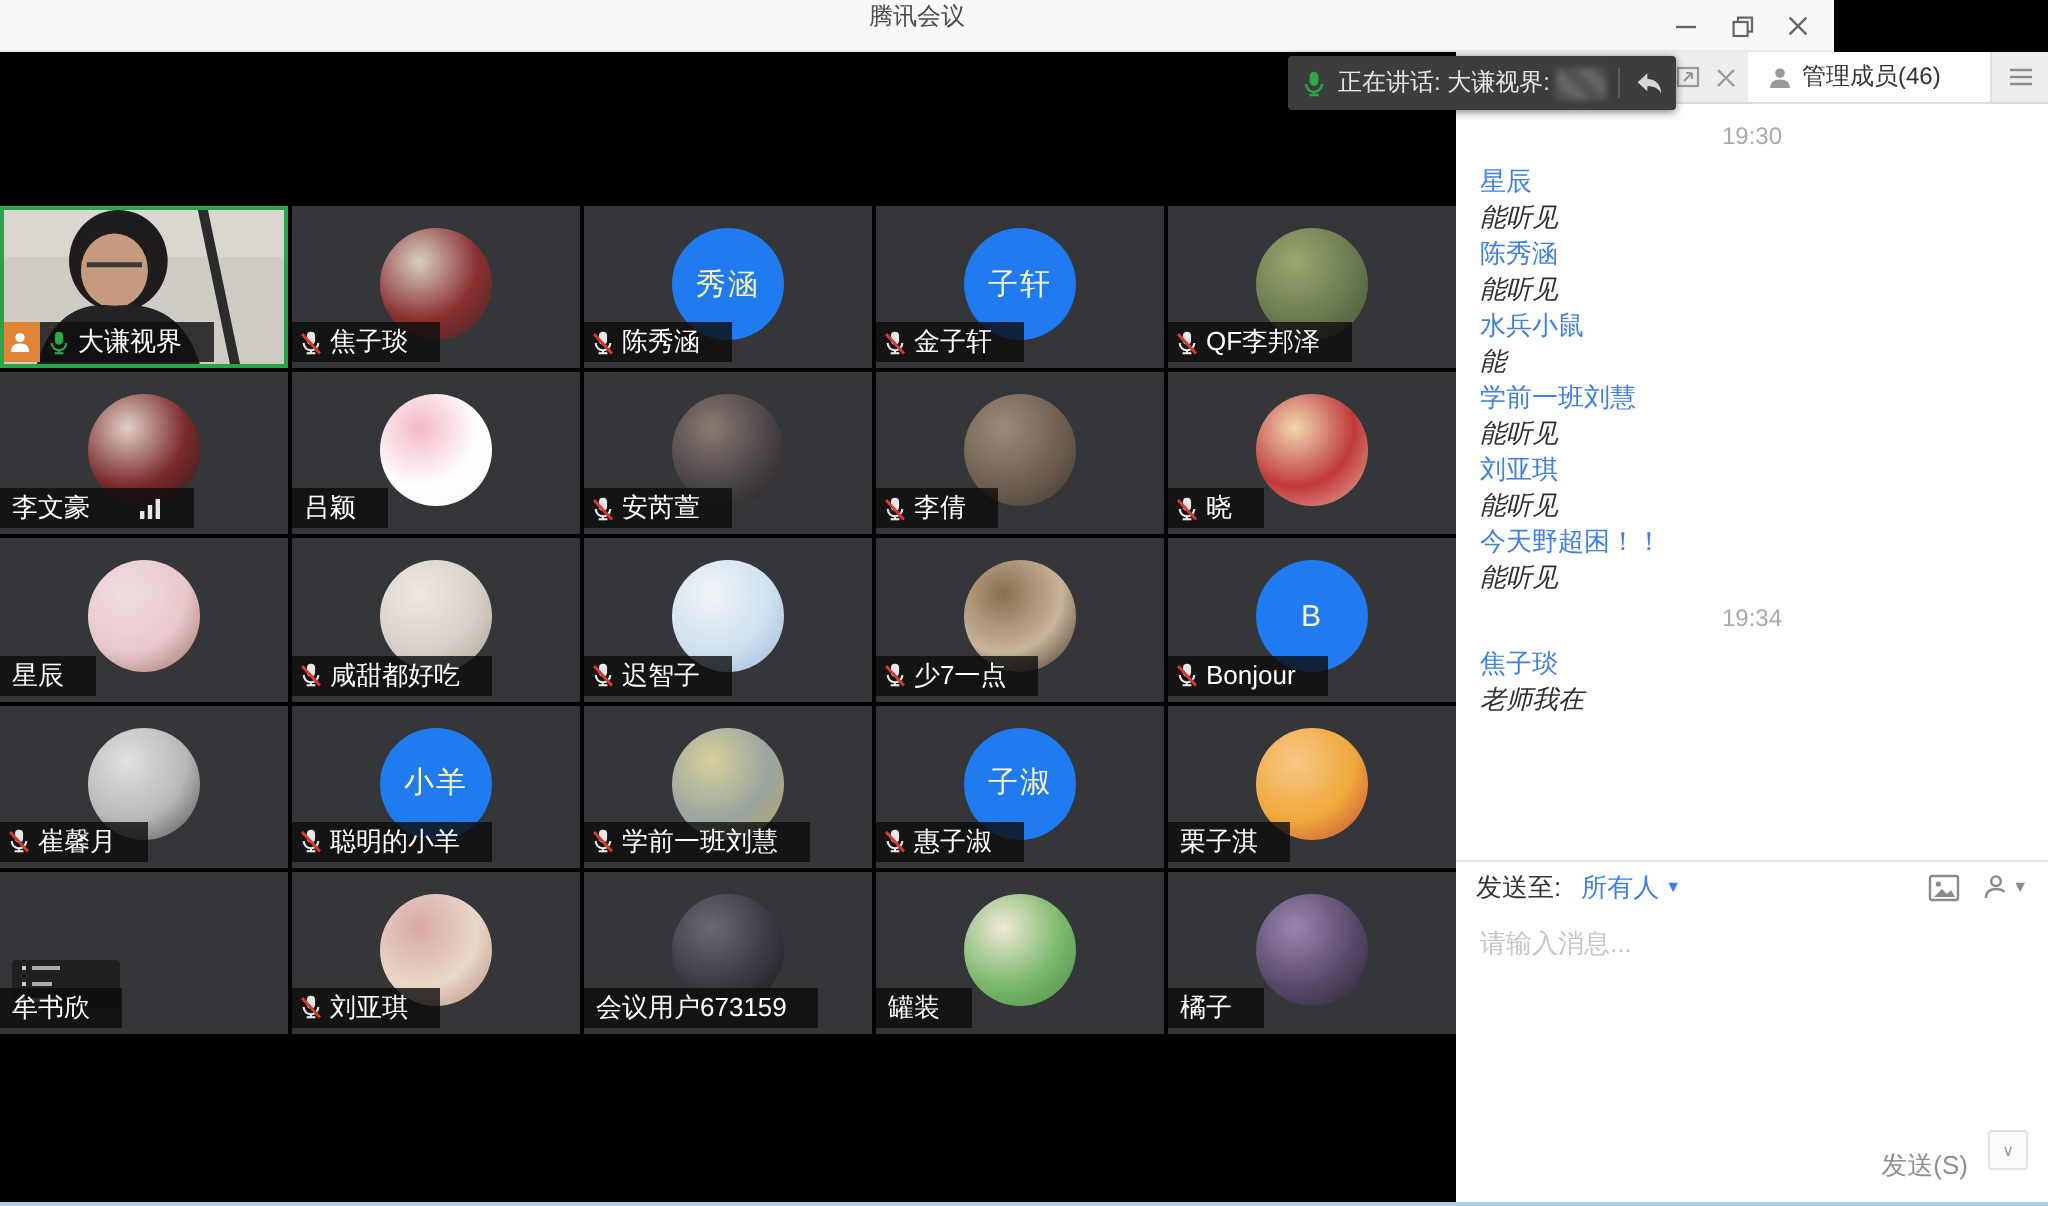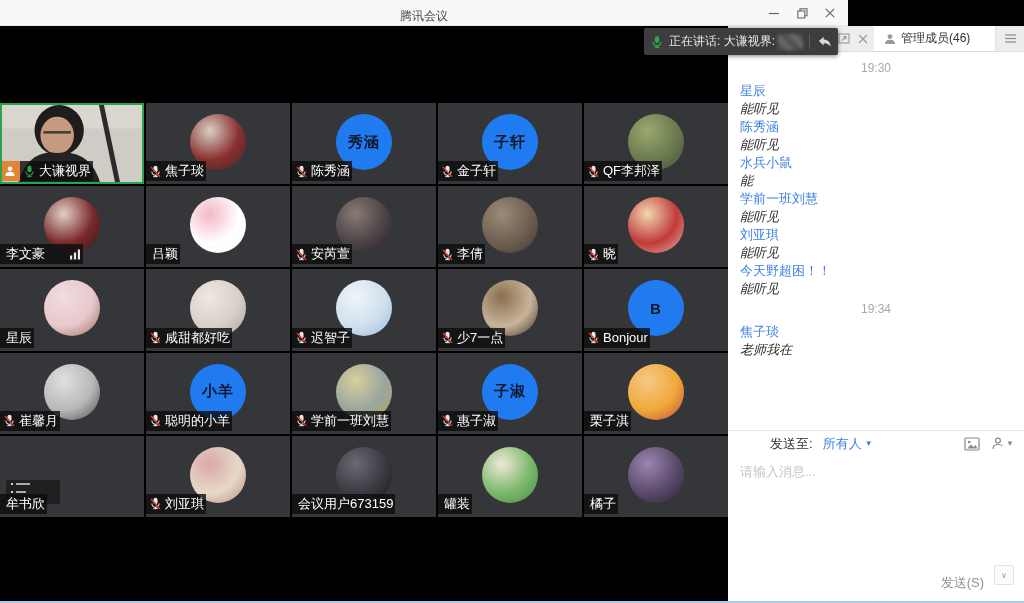--- a/index.html
+++ b/index.html
@@ -3,48 +3,48 @@
 <meta charset="utf-8">
 <style>
   * { box-sizing: border-box; margin: 0; padding: 0; }
   html, body { width: 1024px; height: 603px; }
   body {
     font-family: "Liberation Sans", "DejaVu Sans", sans-serif;
     background: #000; position: relative; overflow: hidden;
   }
   
   .titlebar {
-    position: absolute; left: 0; top: 0; width: 848px; height: 26px;
+    position: absolute; left: 0; top: 0; width: 917px; height: 26px;
     background: #f8f8f8; border-bottom: 1px solid #e9e9e9;
-    display: flex; align-items: flex-end; justify-content: center; z-index: 20;
+    display: flex; align-items: flex-start; justify-content: center; z-index: 20;
   }
   .title-text { font-size: 12px; color: #4a4a4a; }
   .win-controls { position: absolute; right: 4px; top: 0; height: 26px; display: flex; }
   .win-btn { width: 28px; height: 26px; display: flex; align-items: center; justify-content: center; color: #666; }
   
   .video-area { position: absolute; left: 0; top: 26px; width: 728px; height: 577px; background: #000; }
   .grid {
     position: absolute; left: 0; top: 77px; width: 728px; height: 414px;
     display: grid; grid-template-columns: repeat(5, 1fr); grid-template-rows: repeat(5, 1fr);
     gap: 2px; background: #000;
   }
   .tile { background: #35363a; position: relative; overflow: hidden; }
   .tile.speaking::after { content: ""; position: absolute; inset: 0; border: 2px solid #28a44a; pointer-events: none; }
   .cam-svg { position: absolute; inset: 0; width: 100%; height: 100%; }
   .avatar-circle {
     position: absolute; left: 50%; top: 11px; transform: translateX(-50%);
     width: 56px; height: 56px; border-radius: 50%;
     display: flex; align-items: center; justify-content: center;
-    color: #0f172a; font-size: 15px; letter-spacing: 1px; font-weight: bold;
+    color: #fef9c3; font-size: 15px; letter-spacing: 1px;
   }
   .name-tag { position: absolute; left: 0; bottom: 3px; display: flex; align-items: stretch; max-width: 100%; }
   .host-badge { width: 20px; height: 20px; background: #e08535; display: flex; align-items: center; justify-content: center; flex: 0 0 20px; }
   .tag-body {
     background: rgba(12,12,12,0.8); color: #fff; font-size: 13px; height: 20px;
-    display: flex; align-items: center; gap: 3px; padding: 0 2px 0 3px; white-space: nowrap;
+    display: flex; align-items: center; gap: 3px; padding: 0 16px 0 3px; white-space: nowrap;
   }
   .tag-body.no-icon { padding-left: 6px; gap: 24px; }
   .list-widget {
     position: absolute; left: 6px; top: 44px; width: 54px; height: 24px;
     background: rgba(28,28,28,0.85); border-radius: 2px; padding: 3px 5px;
     display: flex; flex-direction: column; justify-content: space-between;
   }
   .lw-row { display: flex; align-items: center; gap: 3px; }
   .lw-dot { width: 2px; height: 2px; background: #cfcfcf; }
   .lw-line { height: 2px; background: #cfcfcf; opacity: .8; }
@@ -78,21 +78,21 @@
   }
   .hamburger-zone { flex: 0 0 28px; display: flex; align-items: center; justify-content: center; }
   .messages { flex: 0 0 378px; overflow: hidden; padding: 5px 12px 0; background: #fff; }
   .msg-time { text-align: center; color: #a9a9a9; font-size: 12px; margin: 4px 0 7px; }
   .msg-name { color: #3d7fe4; font-size: 13px; line-height: 18px; }
   .msg-text { color: #2e2e2e; font-size: 13px; line-height: 18px; font-style: italic; }
   .send-bar {
     flex: 0 0 26px; border-top: 1px solid #e6e6e6;
     display: flex; align-items: center; padding: 0 10px; font-size: 13px; gap: 4px;
   }
-  .send-to-label { color: #333; margin-left: 32px; }
+  .send-to-label { color: #333; }
   .send-to-value { color: #3d7fe4; display: flex; align-items: center; gap: 3px; margin-left: 6px; }
   .mini-caret { font-size: 8px; }
   .bar-spacer { flex: 1; }
   .bar-icon { display: flex; align-items: center; color: #8a8a8a; margin-left: 8px; }
   .input-zone { flex: 1 1 auto; padding: 7px 12px; }
   .input-zone textarea {
     width: 100%; height: 100%; border: none; outline: none; resize: none;
     font: 13px "Liberation Sans", "DejaVu Sans", sans-serif; color: #333; background: transparent;
   }
   .input-zone textarea::placeholder { color: #c6c6c6; }

